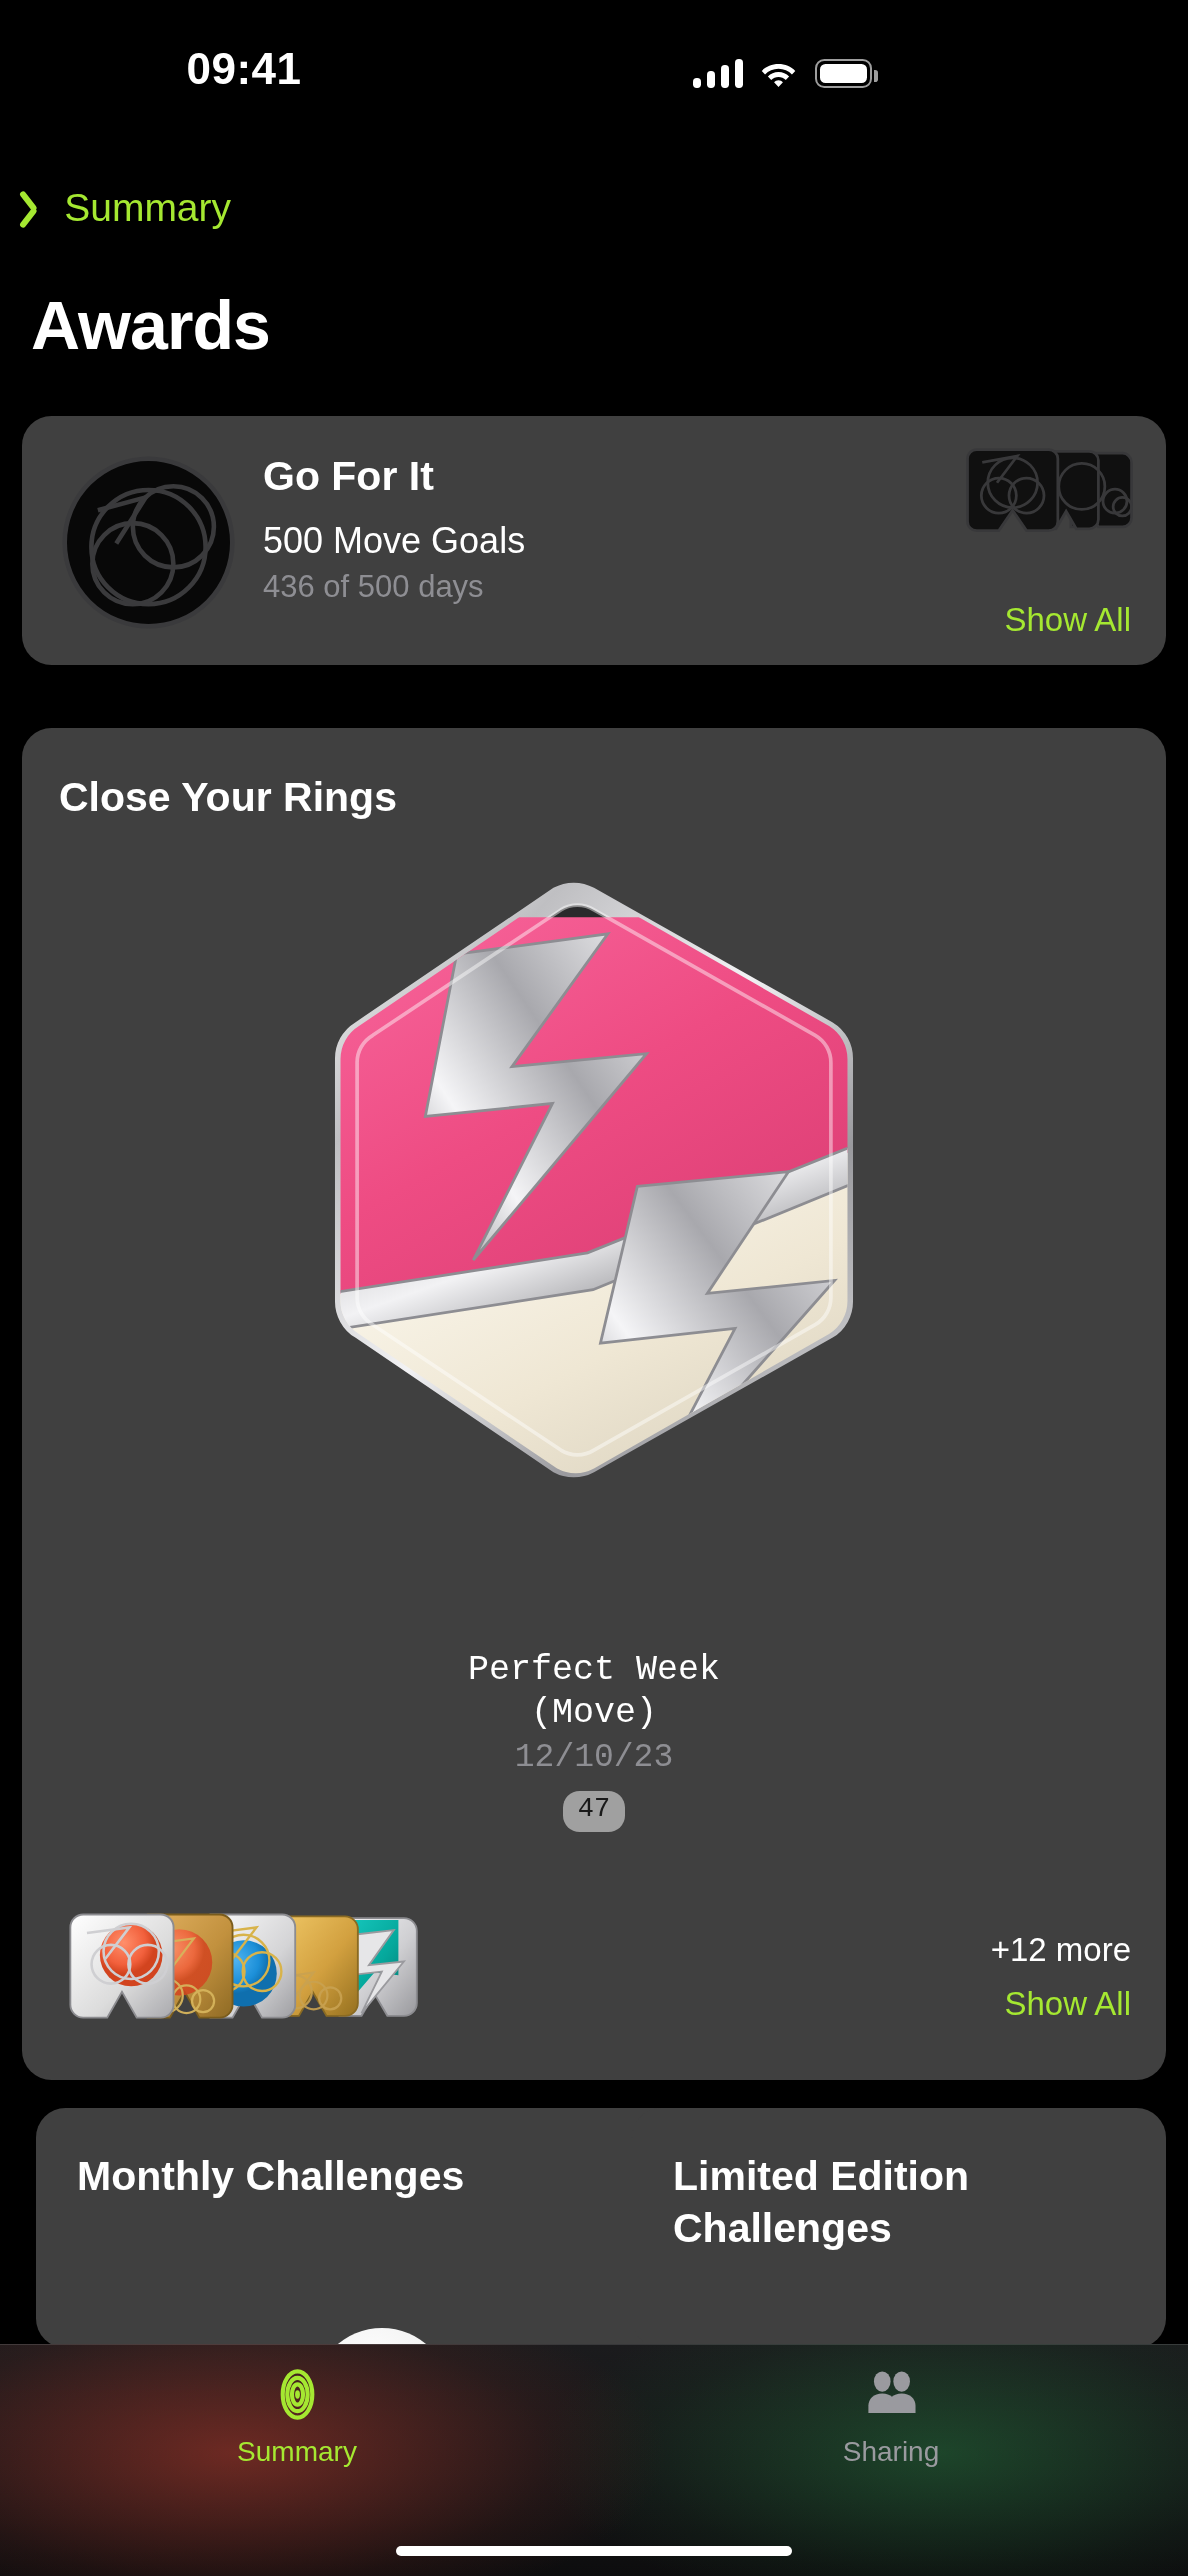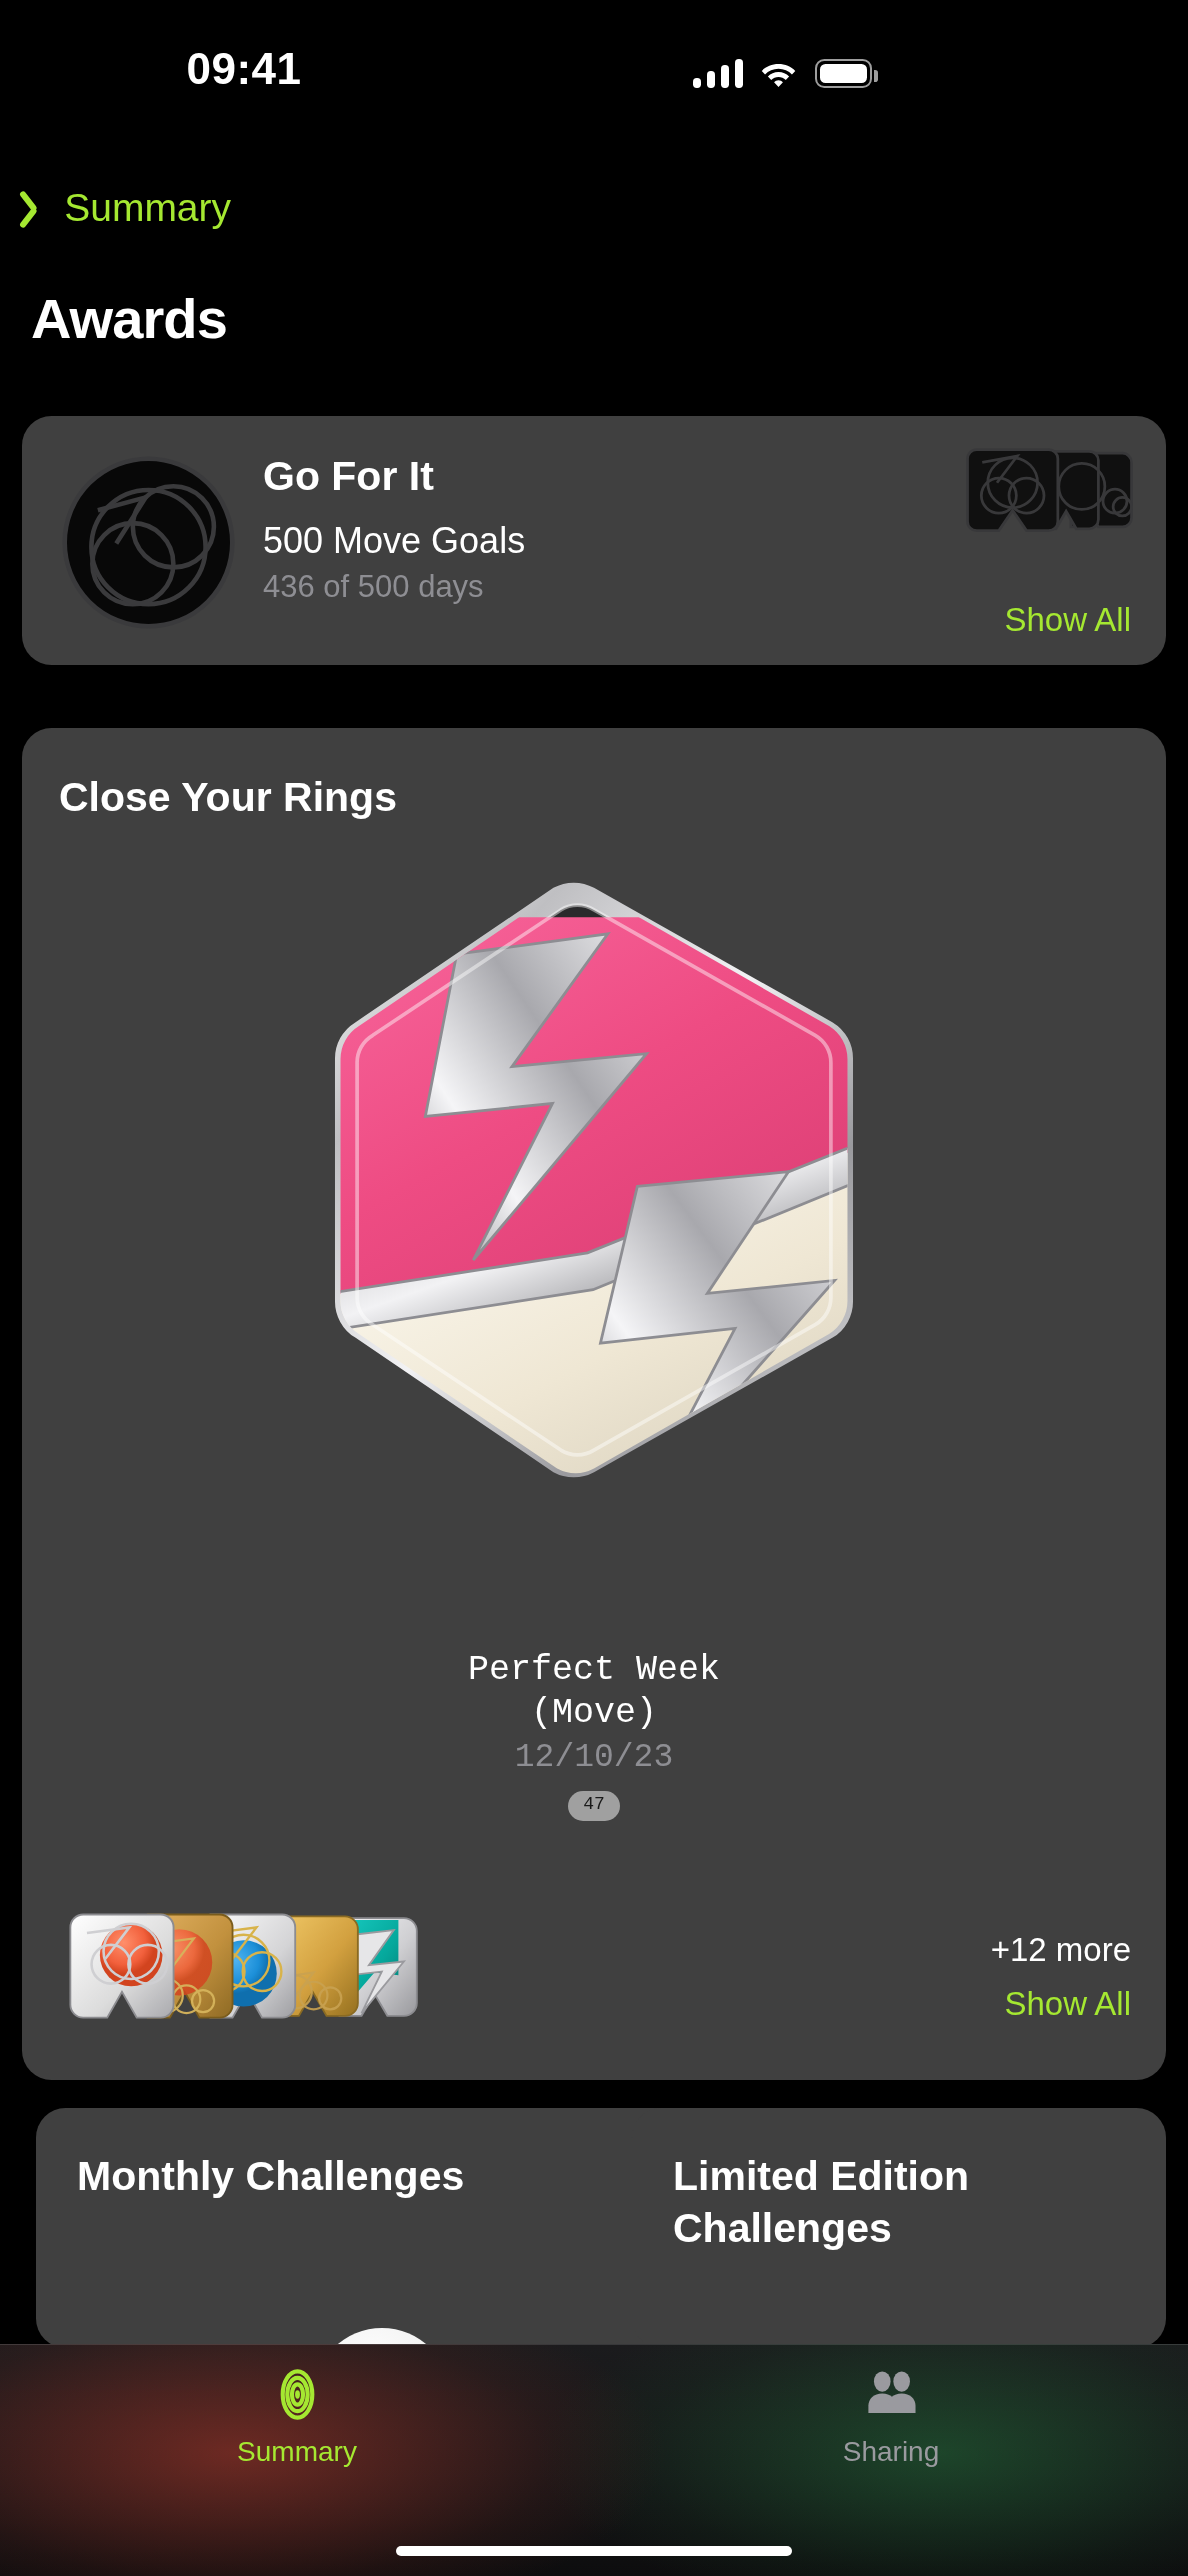--- a/index.html
+++ b/index.html
@@ -33,21 +33,21 @@
   
   .navback{ position:absolute; left:20px; top:175px; height:66px; display:flex; align-items:center; gap:13px; padding:0 9.2px; }
   .chev{ width:22px; height:39px; position:relative; }
   .chev::before, .chev::after{
     content:""; position:absolute; left:3.7px; width:6.4px; height:23px; background:#A5E831; border-radius:3.7px;
   }
   .chev::before{ top:0; transform:rotate(-38deg); transform-origin:bottom left; }
   .chev::after{ top:18.4px; transform:rotate(38deg); transform-origin:top left; }
   .navback span{ color:#A5E831; font-size:39px; font-weight:400; }
 
-  .page-title{ position:absolute; left:31px; top:286px; color:#fff; font-size:56px; font-weight:700; letter-spacing:-0.9px; }
+  .page-title{ position:absolute; left:31px; top:286px; color:#fff; font-size:68px; font-weight:700; letter-spacing:-0.9px; }
 
   
   .card{ position:absolute; background:#404040; border-radius:29.5px; }
 
   
   .card-goforit{ left:22px; top:416px; width:1144px; height:249px; }
   .gfi-badge{ position:absolute; left:39px; top:39px; width:175px; height:175px; }
   .gfi-texts{ position:absolute; left:241px; top:37px; }
   .gfi-title{ color:#fff; font-size:41px; font-weight:700; line-height:1.16; }
   .gfi-sub{ color:#fff; font-size:36px; font-weight:400; margin-top:18.4px; line-height:1.2; }
@@ -60,21 +60,21 @@
   .rings-title{ position:absolute; left:37px; top:46px; color:#fff; font-size:41px; font-weight:700; }
 
   .hero-wrap{ position:absolute; left:0; top:111px; width:1144px; height:682px; display:flex; align-items:center; justify-content:center; }
   .hero-hex{ width:636px; height:636px; position:relative; }
 
   .hero-caption{ position:absolute; left:0; top:921px; width:1144px; text-align:center;font-family:Liberation Mono, monospace; }
   .cap-l1{ color:#fff; font-size:35px; line-height:1.22; }
   .cap-date{ color:#8E8E93; font-size:33px; margin-top:3.7px; line-height:1.2; }
   .cap-count{
     display:inline-block; margin-top:13px; min-width:52px; padding:2.8px 14.7px 4.6px;
-    background:#A0A0A0; color:#1A1A1A; font-size:18px; font-weight:500; border-radius:16.6px; line-height:1.25;
+    background:#A0A0A0; color:#1A1A1A; font-size:27px; font-weight:500; border-radius:16.6px; line-height:1.25;
   }
 
   .mini-stack{ position:absolute; left:41px; bottom:53px; width:387px; height:120px; }
   .rings-more{ position:absolute; right:35px; bottom:111px; color:#fff; font-size:33px; }
   .rings-showall{ position:absolute; right:35px; bottom:57px; color:#A5E831; font-size:33px; }
 
   
   .card-monthly{ left:36px; top:2108px; width:692px; height:240px; overflow:hidden; }
   .card-limited{ left:632px; top:2108px; width:534px; height:240px; overflow:hidden; }
   .ch-title{ position:absolute; left:41px; top:42px; right:31px; color:#fff; font-size:41px; font-weight:700; line-height:1.28; }

